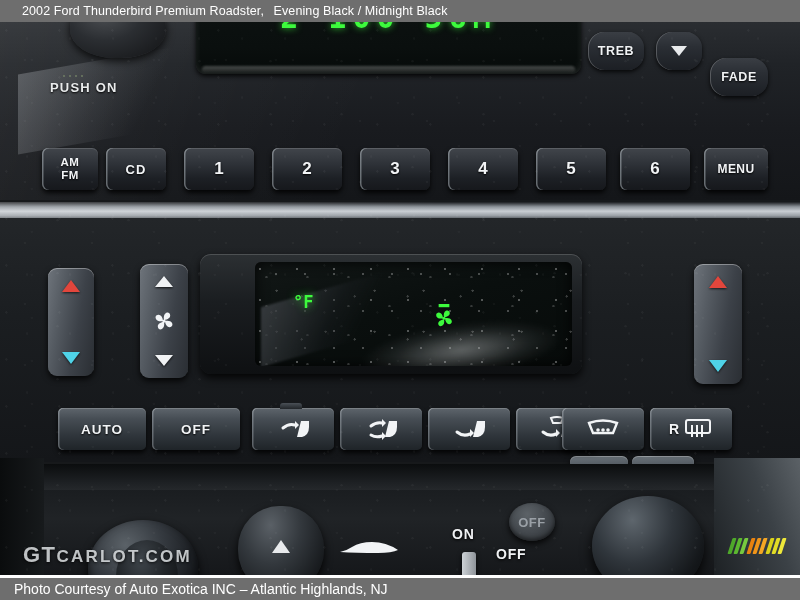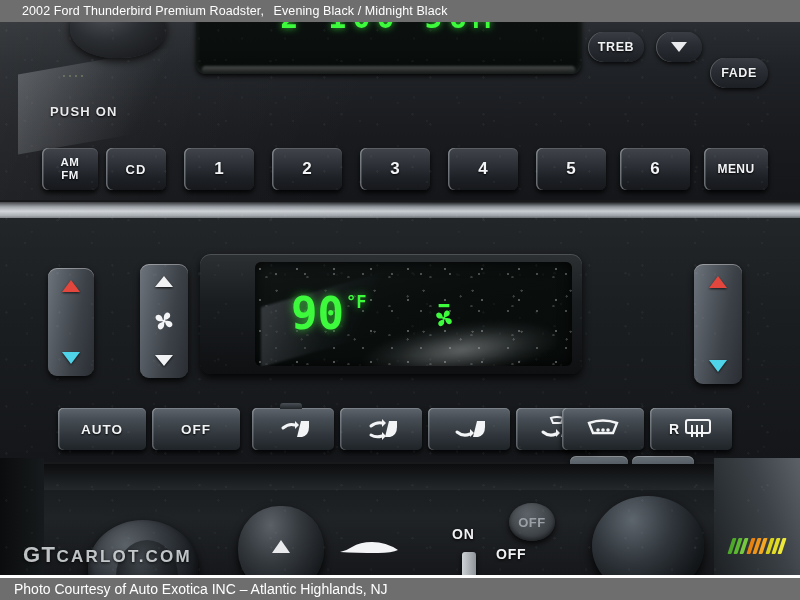--- a/index.html
+++ b/index.html
@@ -68,21 +68,20 @@
   #volknob{
     position:absolute; left:70px; top:-26px; width:96px; height:62px;
     border-radius:50% 50% 46% 46%;
     background:radial-gradient(ellipse at 36% 30%, #4c4f53 0%, #2b2e32 42%, #121315 100%);
     box-shadow:0 3px 8px rgba(0,0,0,.8);
   }
   #pushon{
     position:absolute; left:50px; top:58px;
     color:#e9ebec; font-size:13px; font-weight:bold; letter-spacing:1.2px;
     text-shadow:0 1px 2px #000;
-    margin-top:24px;
   }
   
   #streak1{
     position:absolute; left:18px; top:34px; width:210px; height:80px;
     background:linear-gradient(118deg, rgba(200,205,210,.30) 0%, rgba(170,175,182,.12) 38%, rgba(0,0,0,0) 62%);
     transform:skewY(-10deg);
     pointer-events:none;
   }
 
   
@@ -113,21 +112,21 @@
     background:
       radial-gradient(circle at 2px 2px,#7a8a6a 0 1px,transparent 1.2px),
       radial-gradient(circle at 8px 2px,#7a8a6a 0 1px,transparent 1.2px),
       radial-gradient(circle at 14px 2px,#7a8a6a 0 1px,transparent 1.2px),
       radial-gradient(circle at 20px 2px,#7a8a6a 0 1px,transparent 1.2px);
     opacity:.6;
   }
 
   
   .rbtn-top{
-    position:absolute; top:10px; height:30px;
+    position:absolute; top:10px; height:38px;
     background:linear-gradient(180deg,#3a3e44 0%, #2a2e34 40%, #1c1f24 100%);
     border-radius:16px;
     box-shadow: inset 1px 0 0 rgba(255,255,255,.22), 0 2px 4px rgba(0,0,0,.8);
     color:#f0f2f4; font-size:12.5px; font-weight:bold; letter-spacing:.6px;
     display:flex; align-items:center; justify-content:center;
     text-shadow:0 1px 2px #000;
   }
   #btn-treb{ left:588px; width:56px; }
   #btn-dn1 { left:656px; width:46px; }
   #btn-fade{ left:710px; width:58px;margin-top:26px; }
@@ -559,21 +558,20 @@
         </svg>
       </div>
     </div>
 
     <div id="climhouse">
       <div id="climscreen">
         <div class="dust"></div>
         <div class="swoosh2"></div>
         <div class="swoosh"></div>
         <div id="climreadout">
-          <span>90</span>
           <span class="unit">°F</span>
         </div>
         <svg id="climfan" viewBox="0 0 24 28">
           <g fill="#3dfa3d">
             <rect x="7" y="0" width="10" height="3"></rect>
             <path d="M12 12.6c-.6-3-0-5.2 1.8-6.2 1.8-.9 3.4.1 3.6 2 .2 2.1-1.8 3.6-5.4 4.2z"></path>
             <path d="M12.8 13.4c3-.6 5.2 0 6.2 1.8.9 1.8-.1 3.4-2 3.6-2.1.2-3.6-1.8-4.2-5.4z"></path>
             <path d="M12 14.2c.6 3 0 5.2-1.8 6.2-1.8.9-3.4-.1-3.6-2-.2-2.1 1.8-3.6 5.4-4.2z"></path>
             <path d="M11.2 13.4c-3 .6-5.2 0-6.2-1.8-.9-1.8.1-3.4 2-3.6 2.1-.2 3.6 1.8 4.2 5.4z"></path>
             <circle cx="12" cy="13.4" r="1.4"></circle>

